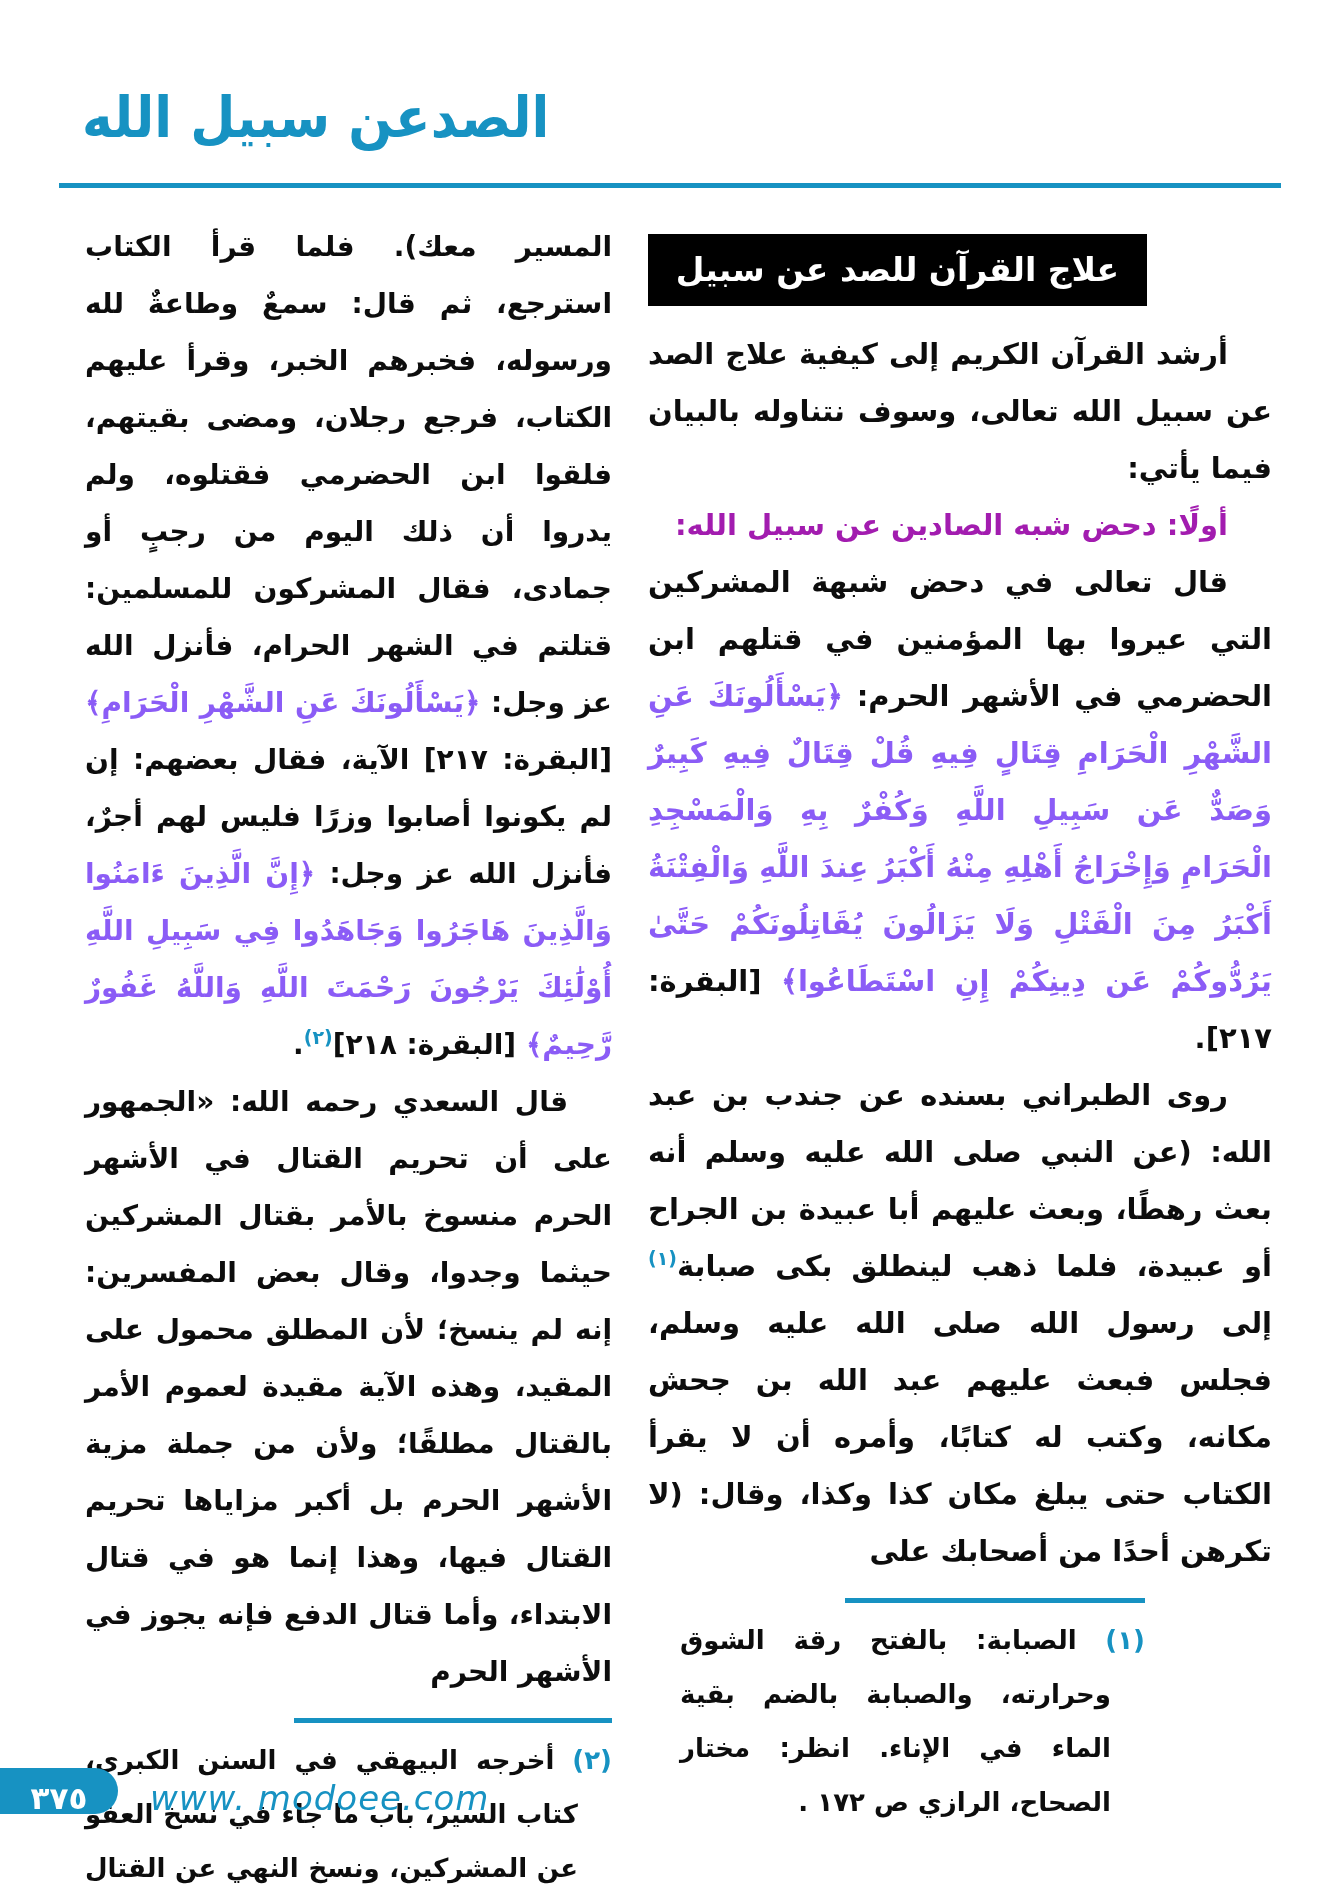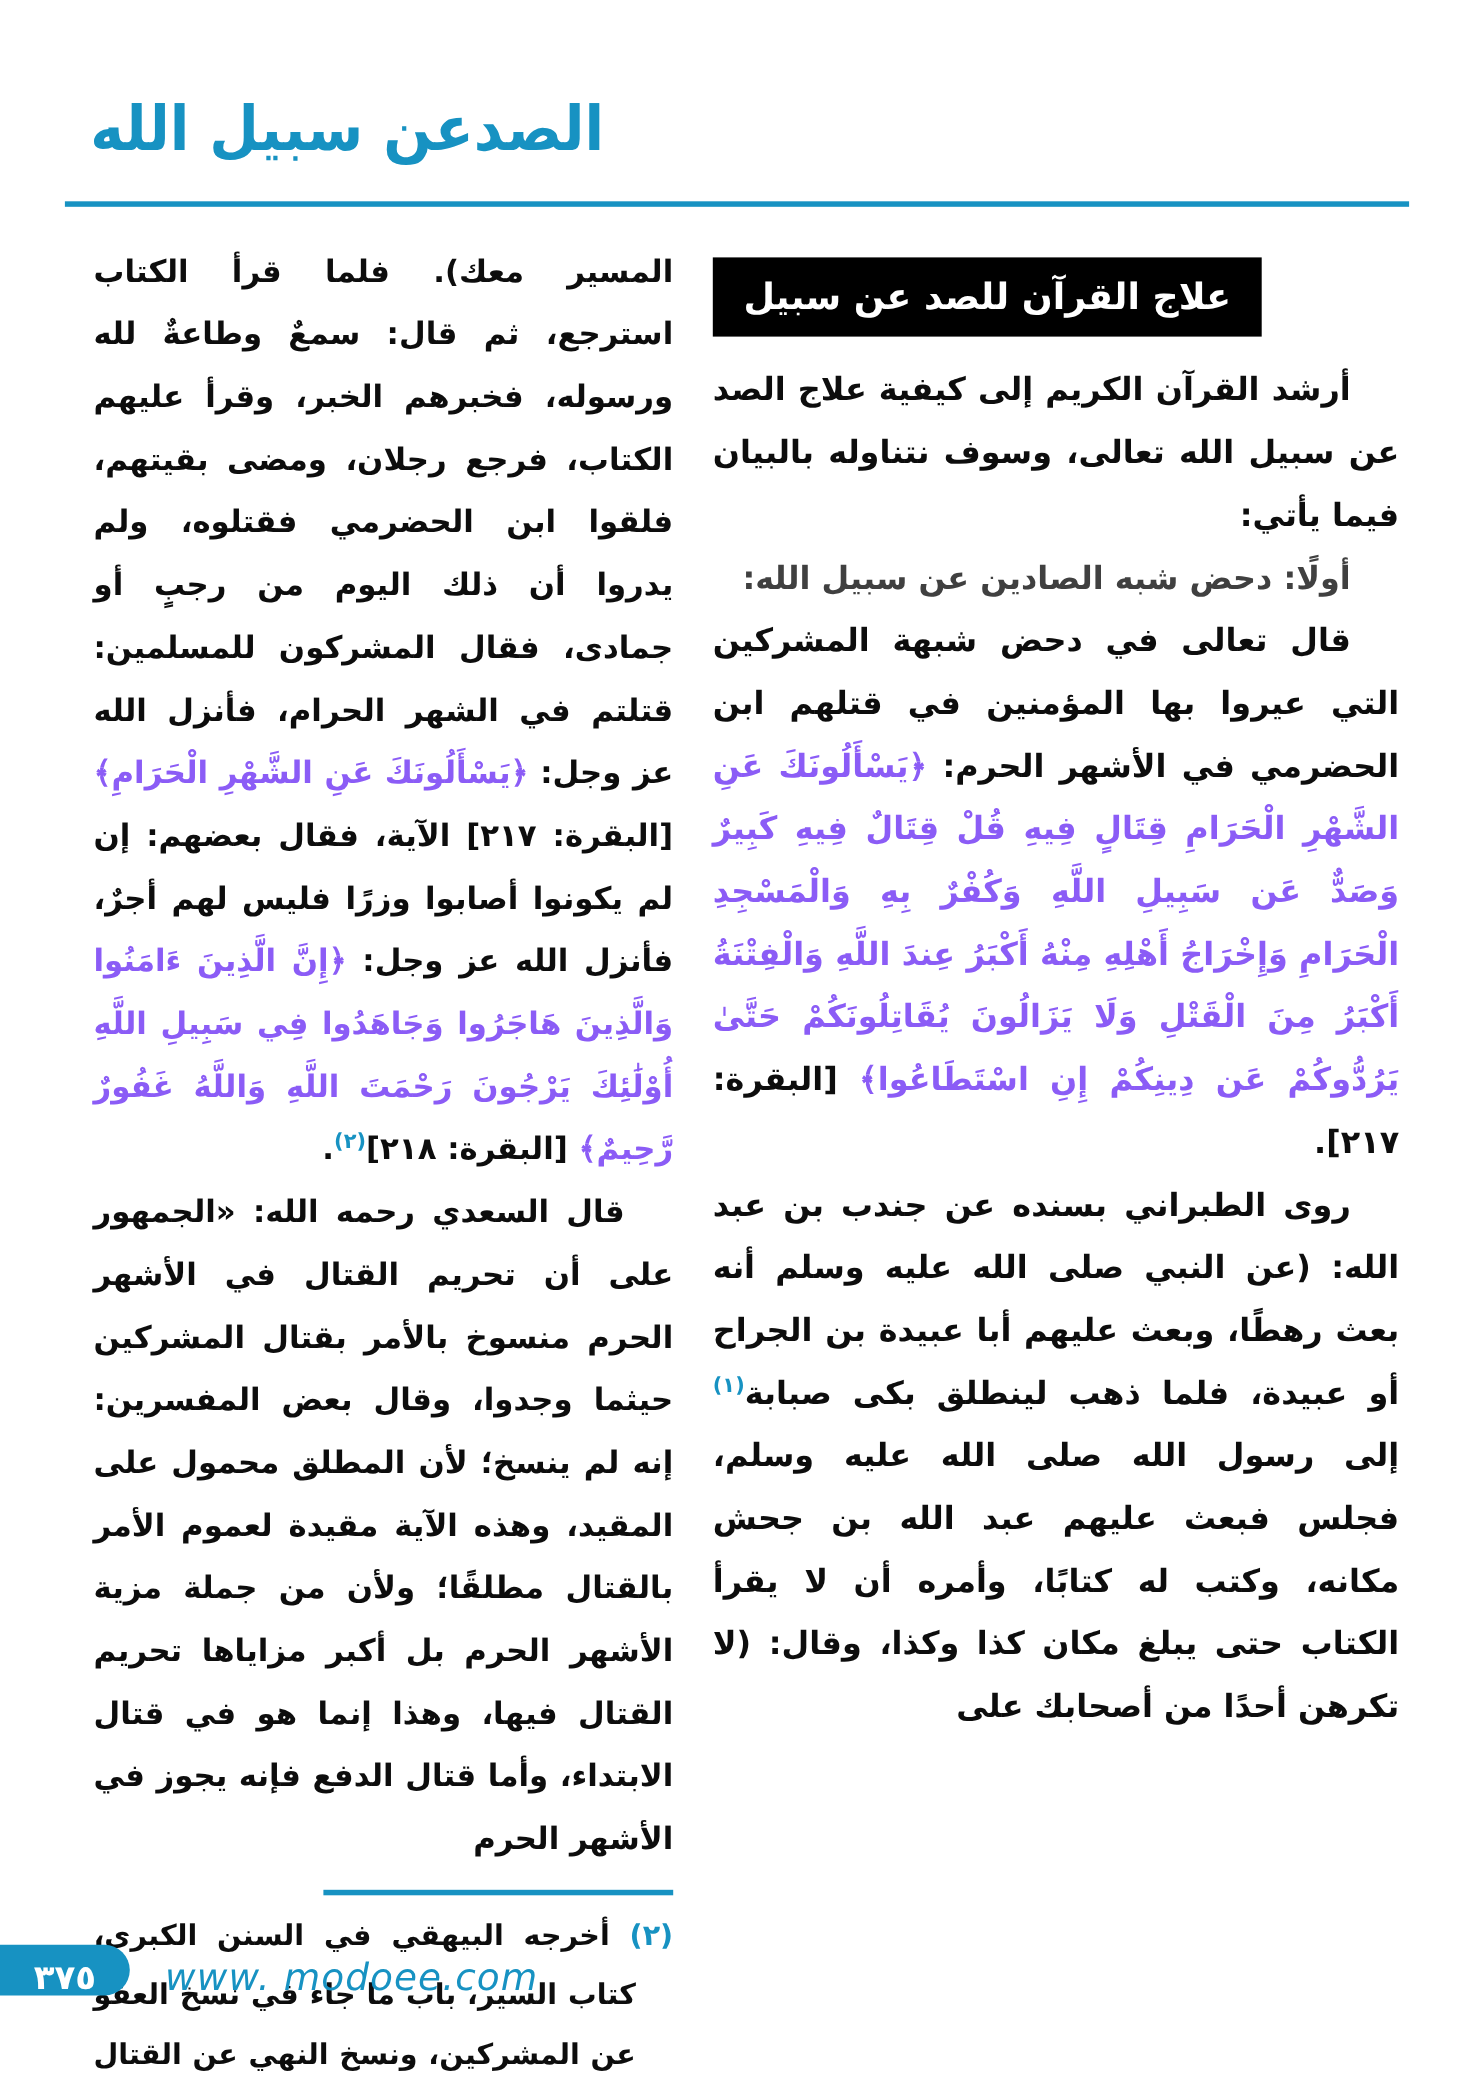--- a/index.html
+++ b/index.html
@@ -31,21 +31,21 @@
   .left-col  { width:527px; font-size:28px; line-height:57px; font-weight:700; }
   .col p { margin:0; }
   .indent { text-indent:44px; }
   .heading-box {
     background:#000000; color:#ffffff;
     width:499px; height:72px; line-height:72px;
     margin:16px 125px 20px 0;
     text-align:center; font-size:33px; font-weight:bold;
     text-indent:0;
   }
-  .subheading { color:#404040; }
+  .subheading { color:#a21caf; }
   .quran { color:#8b5cf6; }
   .fn-ref {
     color:#1792c2; font-size:19px; font-weight:bold;
     vertical-align:super; line-height:0;
   }
   .fn-area { margin-top:18px; }
   .fn-sep { height:5px; background:#1792c2; margin-bottom:10px; }
   .fn-right { margin-right:127px; margin-left:32px; }
   .fn-right .fn-sep { width:300px; }
   .fn-left .fn-sep { width:318px; }
@@ -88,20 +88,24 @@
       </p>
 
       <p class="subheading indent">
         <span>أولًا: دحض شبه الصادين عن سبيل الله:</span>
       </p>
 
       <p class="indent"><span>قال تعالى في دحض شبهة المشركين التي عيروا بها المؤمنين في قتلهم ابن الحضرمي في الأشهر الحرم: </span><span class="quran">﴿يَسْأَلُونَكَ عَنِ الشَّهْرِ الْحَرَامِ قِتَالٍ فِيهِ قُلْ قِتَالٌ فِيهِ كَبِيرٌ وَصَدٌّ عَن سَبِيلِ اللَّهِ وَكُفْرٌ بِهِ وَالْمَسْجِدِ الْحَرَامِ وَإِخْرَاجُ أَهْلِهِ مِنْهُ أَكْبَرُ عِندَ اللَّهِ وَالْفِتْنَةُ أَكْبَرُ مِنَ الْقَتْلِ وَلَا يَزَالُونَ يُقَاتِلُونَكُمْ حَتَّىٰ يَرُدُّوكُمْ عَن دِينِكُمْ إِنِ اسْتَطَاعُوا﴾</span><span> [البقرة: ٢١٧].</span></p>
 
       <p class="indent"><span>روى الطبراني بسنده عن جندب بن عبد الله: (عن النبي صلى الله عليه وسلم أنه بعث رهطًا، وبعث عليهم أبا عبيدة بن الجراح أو عبيدة، فلما ذهب لينطلق بكى صبابة</span><sup class="fn-ref">(١)</sup><span> إلى رسول الله صلى الله عليه وسلم، فجلس فبعث عليهم عبد الله بن جحش مكانه، وكتب له كتابًا، وأمره أن لا يقرأ الكتاب حتى يبلغ مكان كذا وكذا، وقال: (لا تكرهن أحدًا من أصحابك على</span></p>
 
+      <div class="fn-area fn-right">
+        <div class="fn-sep"></div>
+        <p class="fn-text"><span class="fn-num">(١)</span> <span>الصبابة: بالفتح رقة الشوق وحرارته، والصبابة بالضم بقية الماء في الإناء. انظر: مختار الصحاح، الرازي ص ١٧٢ .</span></p>
+      </div>
     </div>
 
     <div class="col left-col">
 
       <p><span>المسير معك). فلما قرأ الكتاب استرجع، ثم قال: سمعٌ وطاعةٌ لله ورسوله، فخبرهم الخبر، وقرأ عليهم الكتاب، فرجع رجلان، ومضى بقيتهم، فلقوا ابن الحضرمي فقتلوه، ولم يدروا أن ذلك اليوم من رجبٍ أو جمادى، فقال المشركون للمسلمين: قتلتم في الشهر الحرام، فأنزل الله عز وجل: </span><span class="quran">﴿يَسْأَلُونَكَ عَنِ الشَّهْرِ الْحَرَامِ﴾</span><span> [البقرة: ٢١٧] </span><span>الآية، فقال بعضهم: إن لم يكونوا أصابوا وزرًا فليس لهم أجرٌ، فأنزل الله عز وجل: </span><span class="quran">﴿إِنَّ الَّذِينَ ءَامَنُوا وَالَّذِينَ هَاجَرُوا وَجَاهَدُوا فِي سَبِيلِ اللَّهِ أُوْلَٰئِكَ يَرْجُونَ رَحْمَتَ اللَّهِ وَاللَّهُ غَفُورٌ رَّحِيمٌ﴾</span><span> [البقرة: ٢١٨]</span><sup class="fn-ref">(٢)</sup><span>.</span></p>
 
       <p class="indent">
         <span>قال السعدي رحمه الله: «الجمهور على أن تحريم القتال في الأشهر الحرم منسوخ بالأمر بقتال المشركين حيثما وجدوا، وقال بعض المفسرين: إنه لم ينسخ؛ لأن المطلق محمول على المقيد، وهذه الآية مقيدة لعموم الأمر بالقتال مطلقًا؛ ولأن من جملة مزية الأشهر الحرم بل أكبر مزاياها تحريم القتال فيها، وهذا إنما هو في قتال الابتداء، وأما قتال الدفع فإنه يجوز في الأشهر الحرم</span>
       </p>
 

